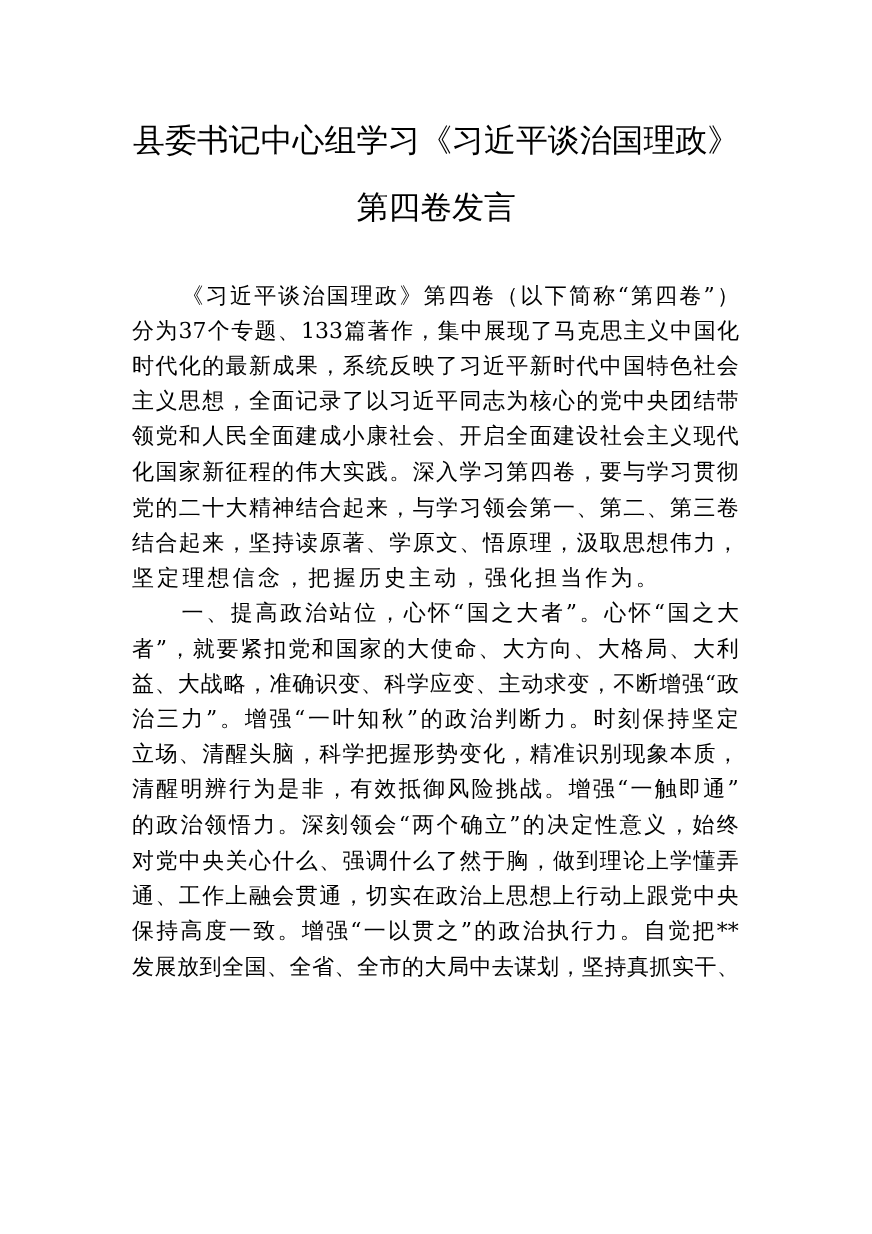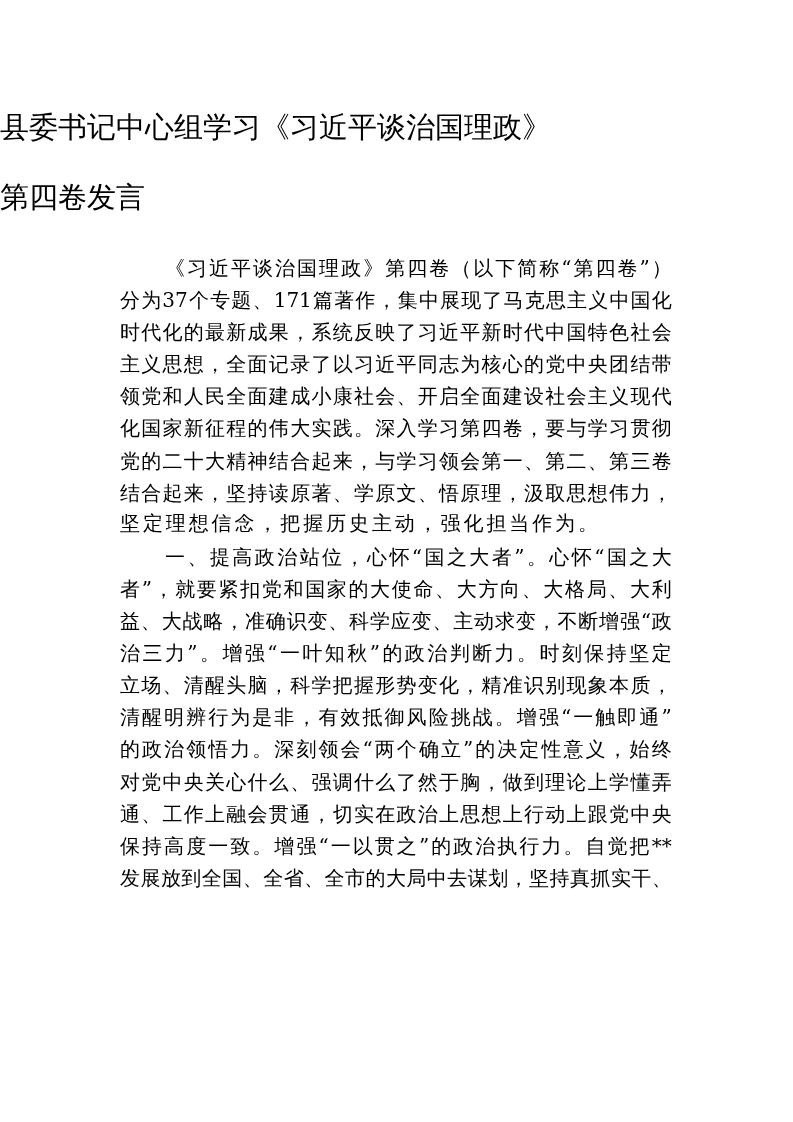--- a/index.html
+++ b/index.html
@@ -19,48 +19,47 @@
       position: absolute;
       left: 0; top: 0;
       width: 793px;
       height: 1122px;
       background: #ffffff;
     }
     .title {
       position: absolute;
       left: 0;
       width: 793px;
-      text-align: left;
+      text-align: center;
       font-size: 29px;
       line-height: 34px;
       white-space: nowrap;
       font-weight: normal;
       margin: 0;
     }
     .title-line1 { top: 110px; }
-    .title-line2 { top: 183px; font-family: Liberation Mono, monospace; }
+    .title-line2 { top: 171px; }
     .body-text {
       position: absolute;
       left: 120px;
       top: 252px;
       width: 552px;
     }
     .line {
       height: 32.1px;
       line-height: 32px;
       font-size: 20px;
       white-space: nowrap;
       display: flex;
       justify-content: space-between;
       overflow: visible;
     }
     .line.last {
       justify-content: flex-start;
       letter-spacing: 2.9px;
-      font-family: Liberation Mono, monospace;
     }
     .line.justify {
       text-align: justify;
       text-align-last: justify;
       display: block;
     }
     .indent { padding-left: 45px; }
   </style>
 </head>
 <body>
@@ -98,21 +97,21 @@
         <span>）</span>
       </div>
     <div class="line justify" style="display: flex; justify-content: space-between;">
         <span>分</span>
         <span>为</span>
         <span>37</span>
         <span>个</span>
         <span>专</span>
         <span>题</span>
         <span>、</span>
-        <span>171</span>
+        <span>133</span>
         <span>篇</span>
         <span>著</span>
         <span>作</span>
         <span>，</span>
         <span>集</span>
         <span>中</span>
         <span>展</span>
         <span>现</span>
         <span>了</span>
         <span>马</span>

